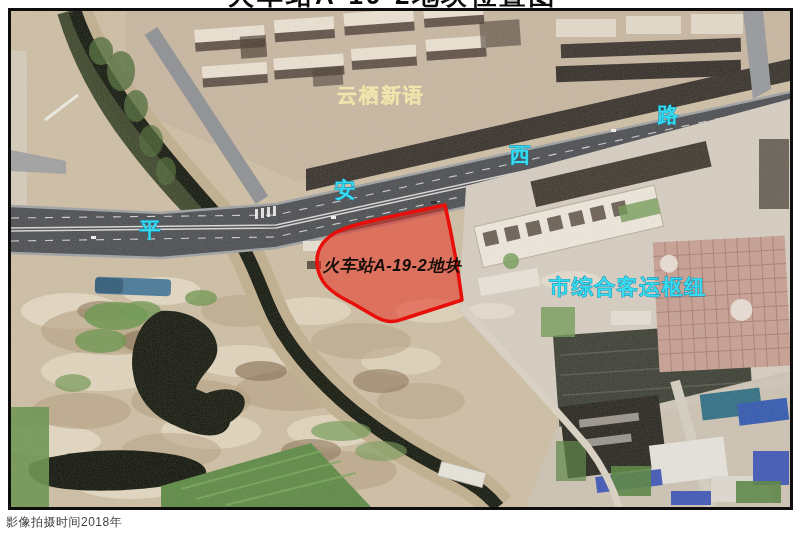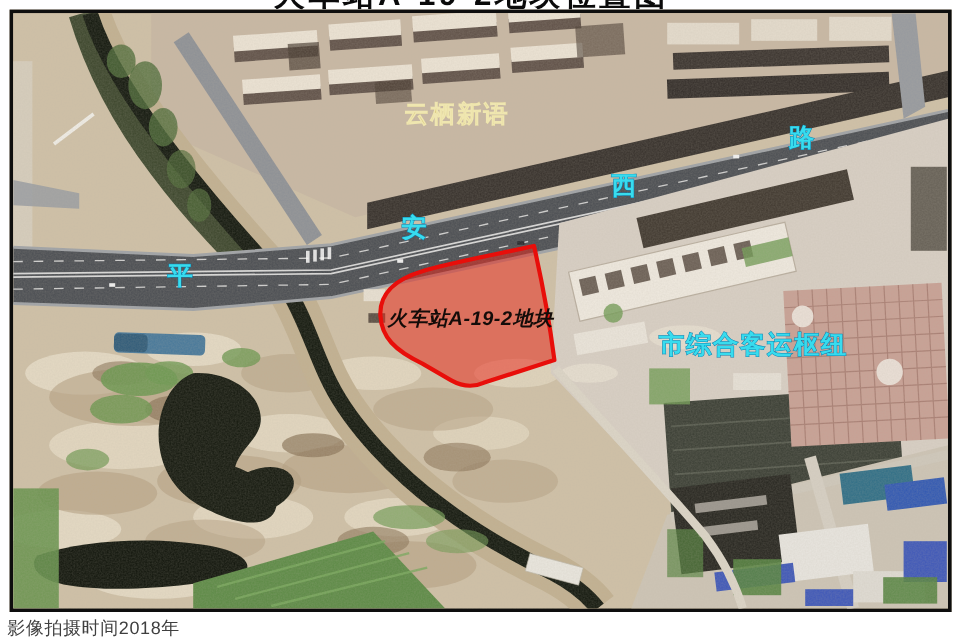--- a/index.html
+++ b/index.html
@@ -4,21 +4,21 @@
 <style>
   html,body{margin:0;padding:0;background:#ffffff;}
   .stage{position:relative;width:800px;height:537px;background:#ffffff;overflow:hidden;
          font-family:"Liberation Sans", sans-serif;}
   .clipped-title{position:absolute;left:228px;top:0;width:420px;height:8px;overflow:hidden;}
   .clipped-title span{display:block;margin-top:-22px;font-size:26px;font-weight:700;
          letter-spacing:3px;color:#0a0a0a;white-space:nowrap;}
   .map-frame{position:absolute;left:8px;top:8px;width:779px;height:496px;
          border:3px solid #0e0e0e;background:#cfc0a6;}
   .map-frame svg{display:block;}
-  .caption{position:absolute;left:6px;top:514px;font-size:15px;color:#3f3f3f;letter-spacing:0.5px;}
+  .caption{position:absolute;left:6px;top:514px;font-size:12px;color:#3f3f3f;letter-spacing:0.5px;}
   text{font-family:"Liberation Sans", sans-serif;}
 </style>
 </head>
 <body>
 
 <div class="stage">
 
   <div class="clipped-title">
     <span>火车站A-19-2地块位置图</span>
   </div>

